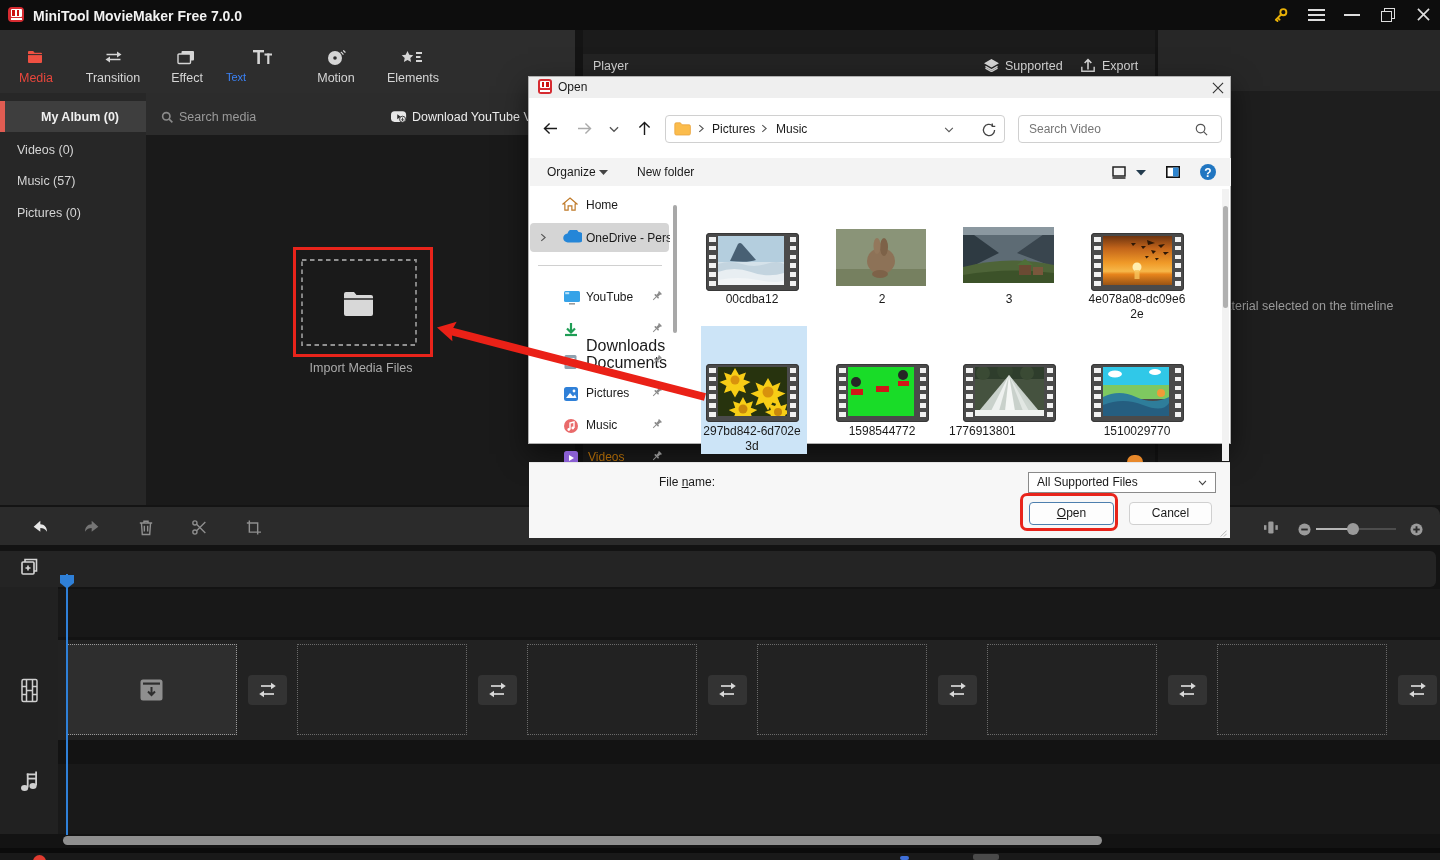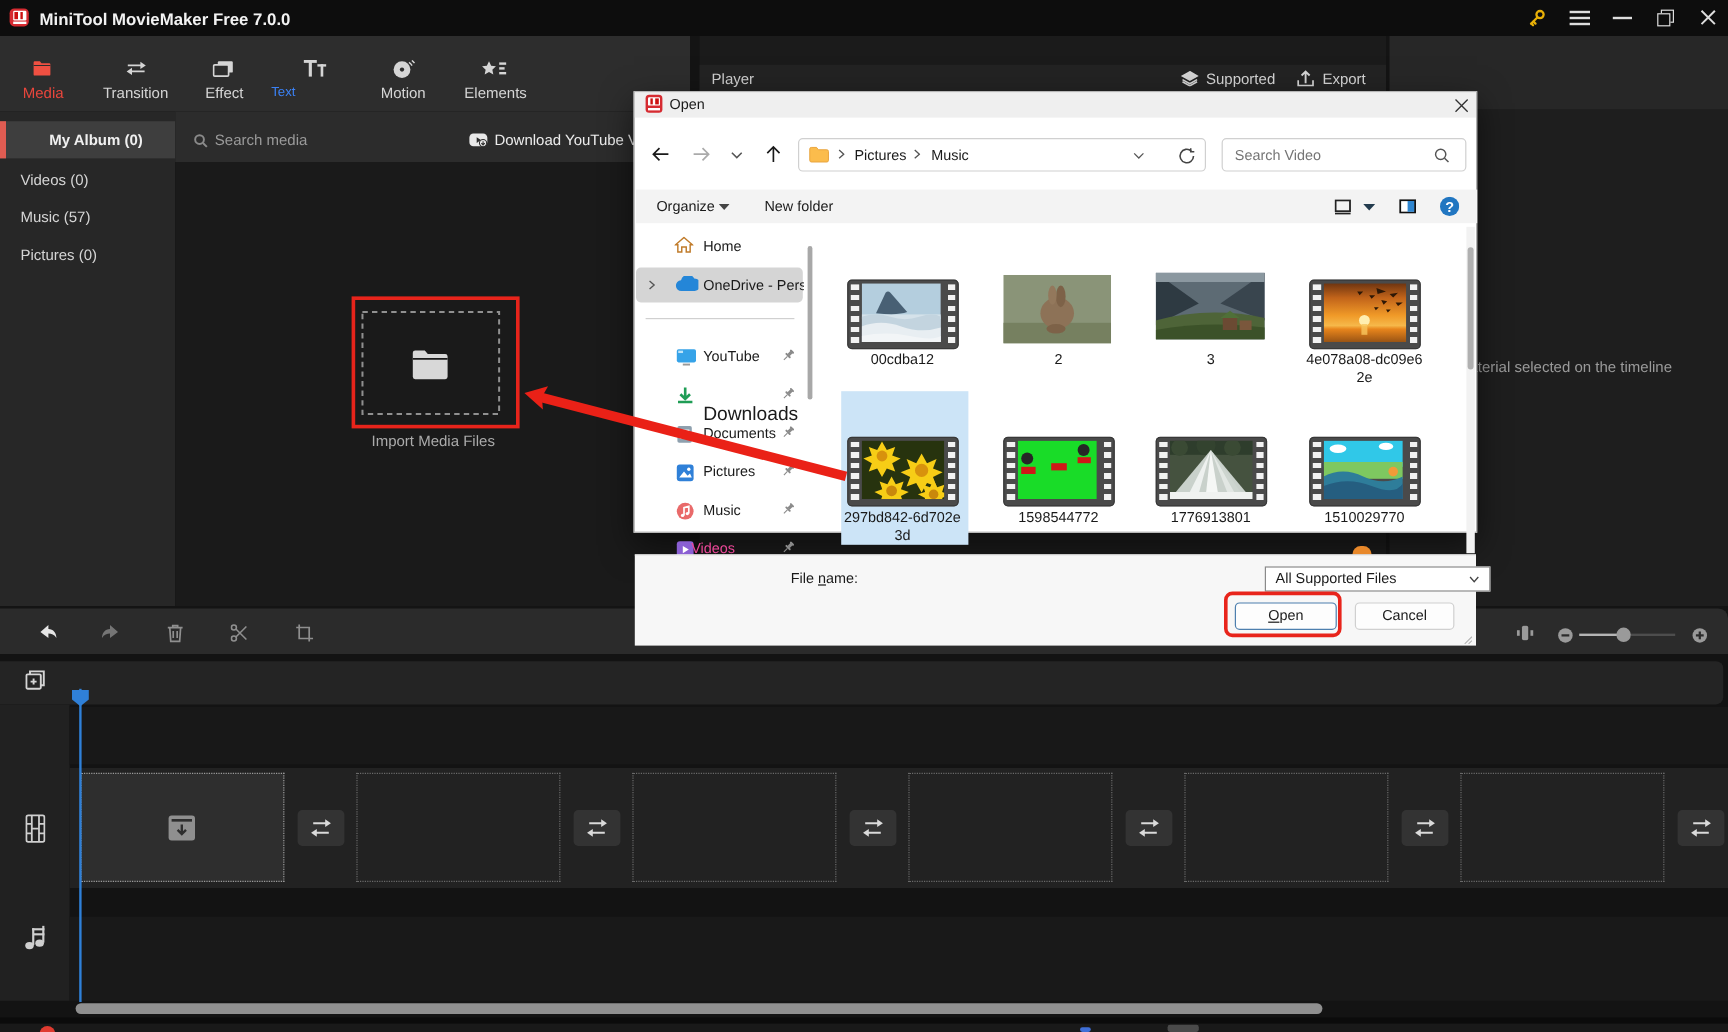--- a/index.html
+++ b/index.html
@@ -545,21 +545,21 @@
         </svg>
       </div>
       <div class="abs" style="left:34px;top:277px;">
         <svg width="15" height="16" viewBox="0 0 15 16">
           <rect x="1.5" y="1" width="12" height="14" rx="1.5" fill="#8ea0ae"></rect>
           <rect x="3.5" y="4" width="8" height="1.5" fill="#fff"></rect>
           <rect x="3.5" y="7" width="8" height="1.5" fill="#fff"></rect>
           <rect x="3.5" y="10" width="5" height="1.5" fill="#fff"></rect>
         </svg>
       </div>
-      <div class="abs" style="left:57px;top:277px;color:#1a1a1a;font-size:12px;">Documents</div>
+      <div class="abs" style="left:57px;top:277px;color:#1a1a1a;font-size:16px;">Documents</div>
       <div class="abs" style="left:122px;top:278px;">
         <svg width="12" height="13" viewBox="0 0 12 13">
           <g fill="#8a8a8a" transform="rotate(45 6 5)">
             <rect x="3.9" y="0" width="4.2" height="1.6" rx="0.8"></rect>
             <rect x="4.7" y="1.2" width="2.6" height="3.6"></rect>
             <rect x="3.2" y="4.6" width="5.6" height="1.6" rx="0.8"></rect>
             <rect x="5.6" y="6.2" width="0.9" height="4.2"></rect>
           </g>
         </svg>
       </div>
@@ -599,21 +599,21 @@
             <rect x="5.6" y="6.2" width="0.9" height="4.2"></rect>
           </g>
         </svg>
       </div>
       <div class="abs" style="left:34px;top:373px;">
         <svg width="16" height="16" viewBox="0 0 16 16">
           <rect x="1" y="1" width="14" height="14" rx="2.5" fill="#8a5fd3"></rect>
           <path d="M6 5 l5 3-5 3z" fill="#fff"></path>
         </svg>
       </div>
-      <div class="abs" style="left:47px;top:373px;color:#ec4899;font-size:12px;">Videos</div>
+      <div class="abs" style="left:59px;top:373px;color:#a16207;font-size:12px;">Videos</div>
       <div class="abs" style="left:122px;top:374px;">
         <svg width="12" height="13" viewBox="0 0 12 13">
           <g fill="#8a8a8a" transform="rotate(45 6 5)">
             <rect x="3.9" y="0" width="4.2" height="1.6" rx="0.8"></rect>
             <rect x="4.7" y="1.2" width="2.6" height="3.6"></rect>
             <rect x="3.2" y="4.6" width="5.6" height="1.6" rx="0.8"></rect>
             <rect x="5.6" y="6.2" width="0.9" height="4.2"></rect>
           </g>
         </svg>
       </div>
@@ -750,21 +750,21 @@
               <path d="M34 8 L4 44 H64 Z" fill="#c9d1cb"></path>
               <path d="M34 8 L16 44 H24 Z" fill="#eef1ef"></path>
               <path d="M34 8 L30 44 H40 Z" fill="#f5f7f5"></path>
               <path d="M34 8 L48 44 H56 Z" fill="#e2e7e3"></path>
               <path d="M34 8 L58 42 L62 44 H54 Z" fill="#cdd5cf"></path>
               <rect y="43" width="69" height="6" fill="#f0f2f0"></rect>
             </svg>
           </div>
         </div>
       </div>
-      <div class="abs" style="left:420px;top:347px;width:120px;text-align:center;color:#1a1a1a;font-size:12px;line-height:15px;">1776913801</div>
+      <div class="abs" style="left:420px;top:347px;width:120px;text-align:left;color:#1a1a1a;font-size:12px;line-height:15px;">1776913801</div>
       <div class="abs" style="left:562px;top:287px;">
         <div style="position:relative;width:93px;height:58px;background:#4a4a4a;border-radius:4px;overflow:hidden;box-shadow:inset 0 0 0 1px #383838;">
           <div style="position:absolute;left:3px;top:4px;width:6.5px;height:50px;background:repeating-linear-gradient(to bottom,#f2f2f2 0 4.6px,#4a4a4a 4.6px 8.8px);"></div>
           <div style="position:absolute;right:3px;top:4px;width:6.5px;height:50px;background:repeating-linear-gradient(to bottom,#f2f2f2 0 4.6px,#4a4a4a 4.6px 8.8px);"></div>
           <div style="position:absolute;left:12px;top:3px;width:69px;height:49px;overflow:hidden;">
             <svg width="66" height="49" viewBox="0 0 66 49">
               <rect width="66" height="22" fill="#30c8e8"></rect>
               <rect y="18" width="66" height="14" fill="#7ec860"></rect>
               <path d="M0 30 Q16 22 33 30 T66 30 V49 H0z" fill="#2e7d9a"></path>
               <path d="M0 38 Q20 30 40 38 T66 36 V49 H0z" fill="#255e80"></path>
@@ -774,21 +774,21 @@
             </svg>
           </div>
         </div>
       </div>
       <div class="abs" style="left:548px;top:347px;width:120px;text-align:center;color:#1a1a1a;font-size:12px;line-height:15px;">1510029770</div>
       <div class="abs" style="left:598px;top:378px;width:16px;height:7px;background:#e8882a;border-radius:8px 8px 0 0;"></div>
     </div>
 
   <div class="abs" style="left:0;top:385px;width:701px;height:75px;background:#f7f7f7;border-top:1px solid #e5e5e5;"></div>
   <div class="abs" style="left:130px;top:398px;color:#1a1a1a;font-size:12px;">File <span style="text-decoration:underline;">n</span>ame:</div>
-  <div class="abs" style="left:499px;top:395px;width:188px;height:21px;border:1px solid #8a8a8a;box-sizing:border-box;background:#fff;margin-left:26px;">
+  <div class="abs" style="left:499px;top:395px;width:188px;height:21px;border:1px solid #8a8a8a;box-sizing:border-box;background:#fff;">
     <div class="abs" style="left:8px;top:2px;color:#1a1a1a;font-size:12px;">All Supported Files</div>
     <svg class="abs" style="right:8px;top:7px;" width="9" height="6" viewBox="0 0 10 7">
         <path d="M1 1 5 5.5 9 1" stroke="#444" stroke-width="1.3" fill="none"></path>
       </svg>
   </div>
 
   <div class="abs" style="left:500px;top:425px;width:85px;height:23px;border:1.5px solid #4d7fae;border-radius:4px;box-sizing:border-box;background:#fdfdfd;text-align:center;">
     <span style="font-size:12px;color:#1a1a1a;line-height:20px;"><span style="text-decoration:underline;">O</span>pen</span>
   </div>
   <div class="abs" style="left:600px;top:425px;width:83px;height:23px;border:1px solid #d0d0d0;border-radius:4px;box-sizing:border-box;background:#fdfdfd;text-align:center;">

